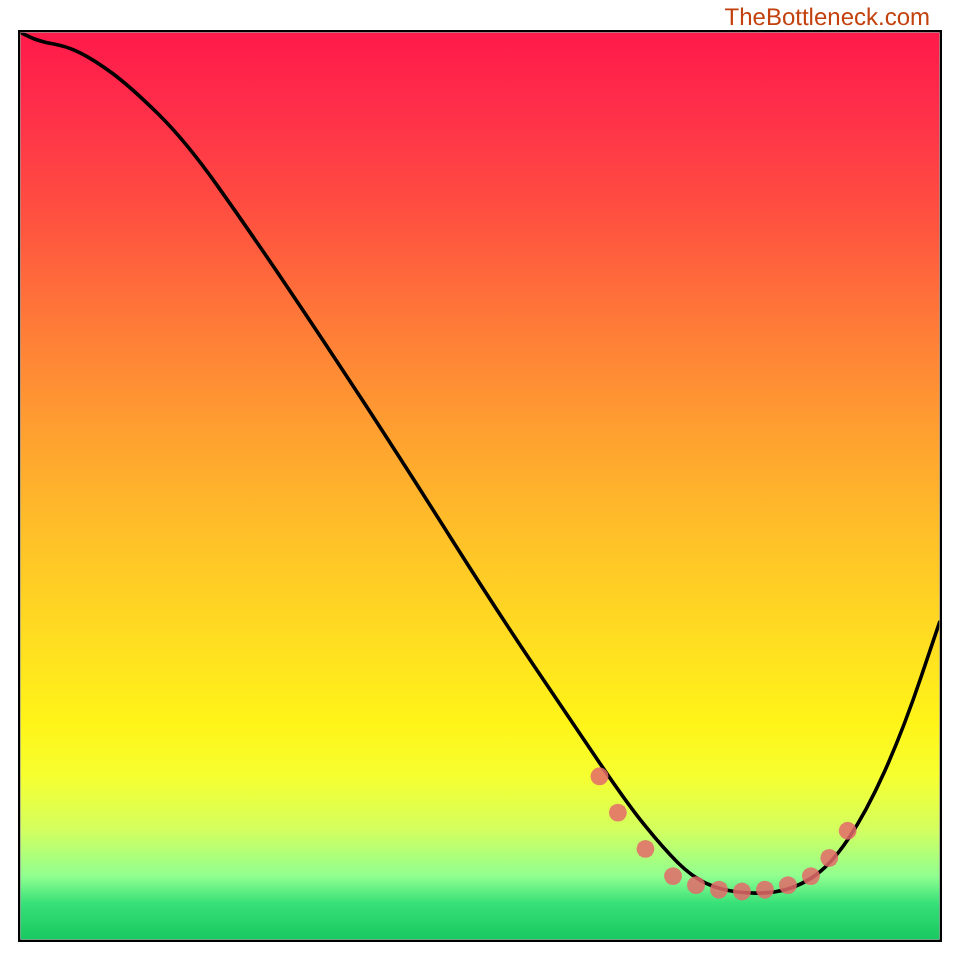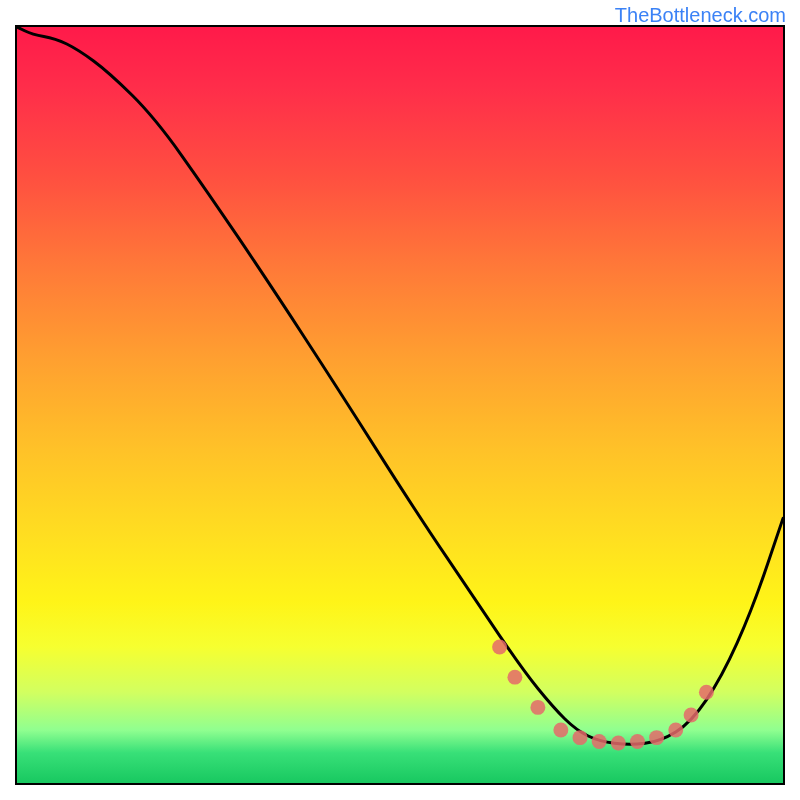--- a/index.html
+++ b/index.html
@@ -46,22 +46,22 @@
   }
   svg.curve {
     position: absolute;
     inset: 0;
     width: 100%;
     height: 100%;
   }
   .watermark {
     position: absolute;
     top: 4px;
-    right: 14px;
-    color: #3b82f6;
+    right: 25px;
+    color: #c2410c;
     font-size: 20px;
     font-family: Arial, sans-serif;
   }
 </style>
 </head>
 <body>
 
 <div class="chart-container">
   <div class="watermark">TheBottleneck.com</div>
 

